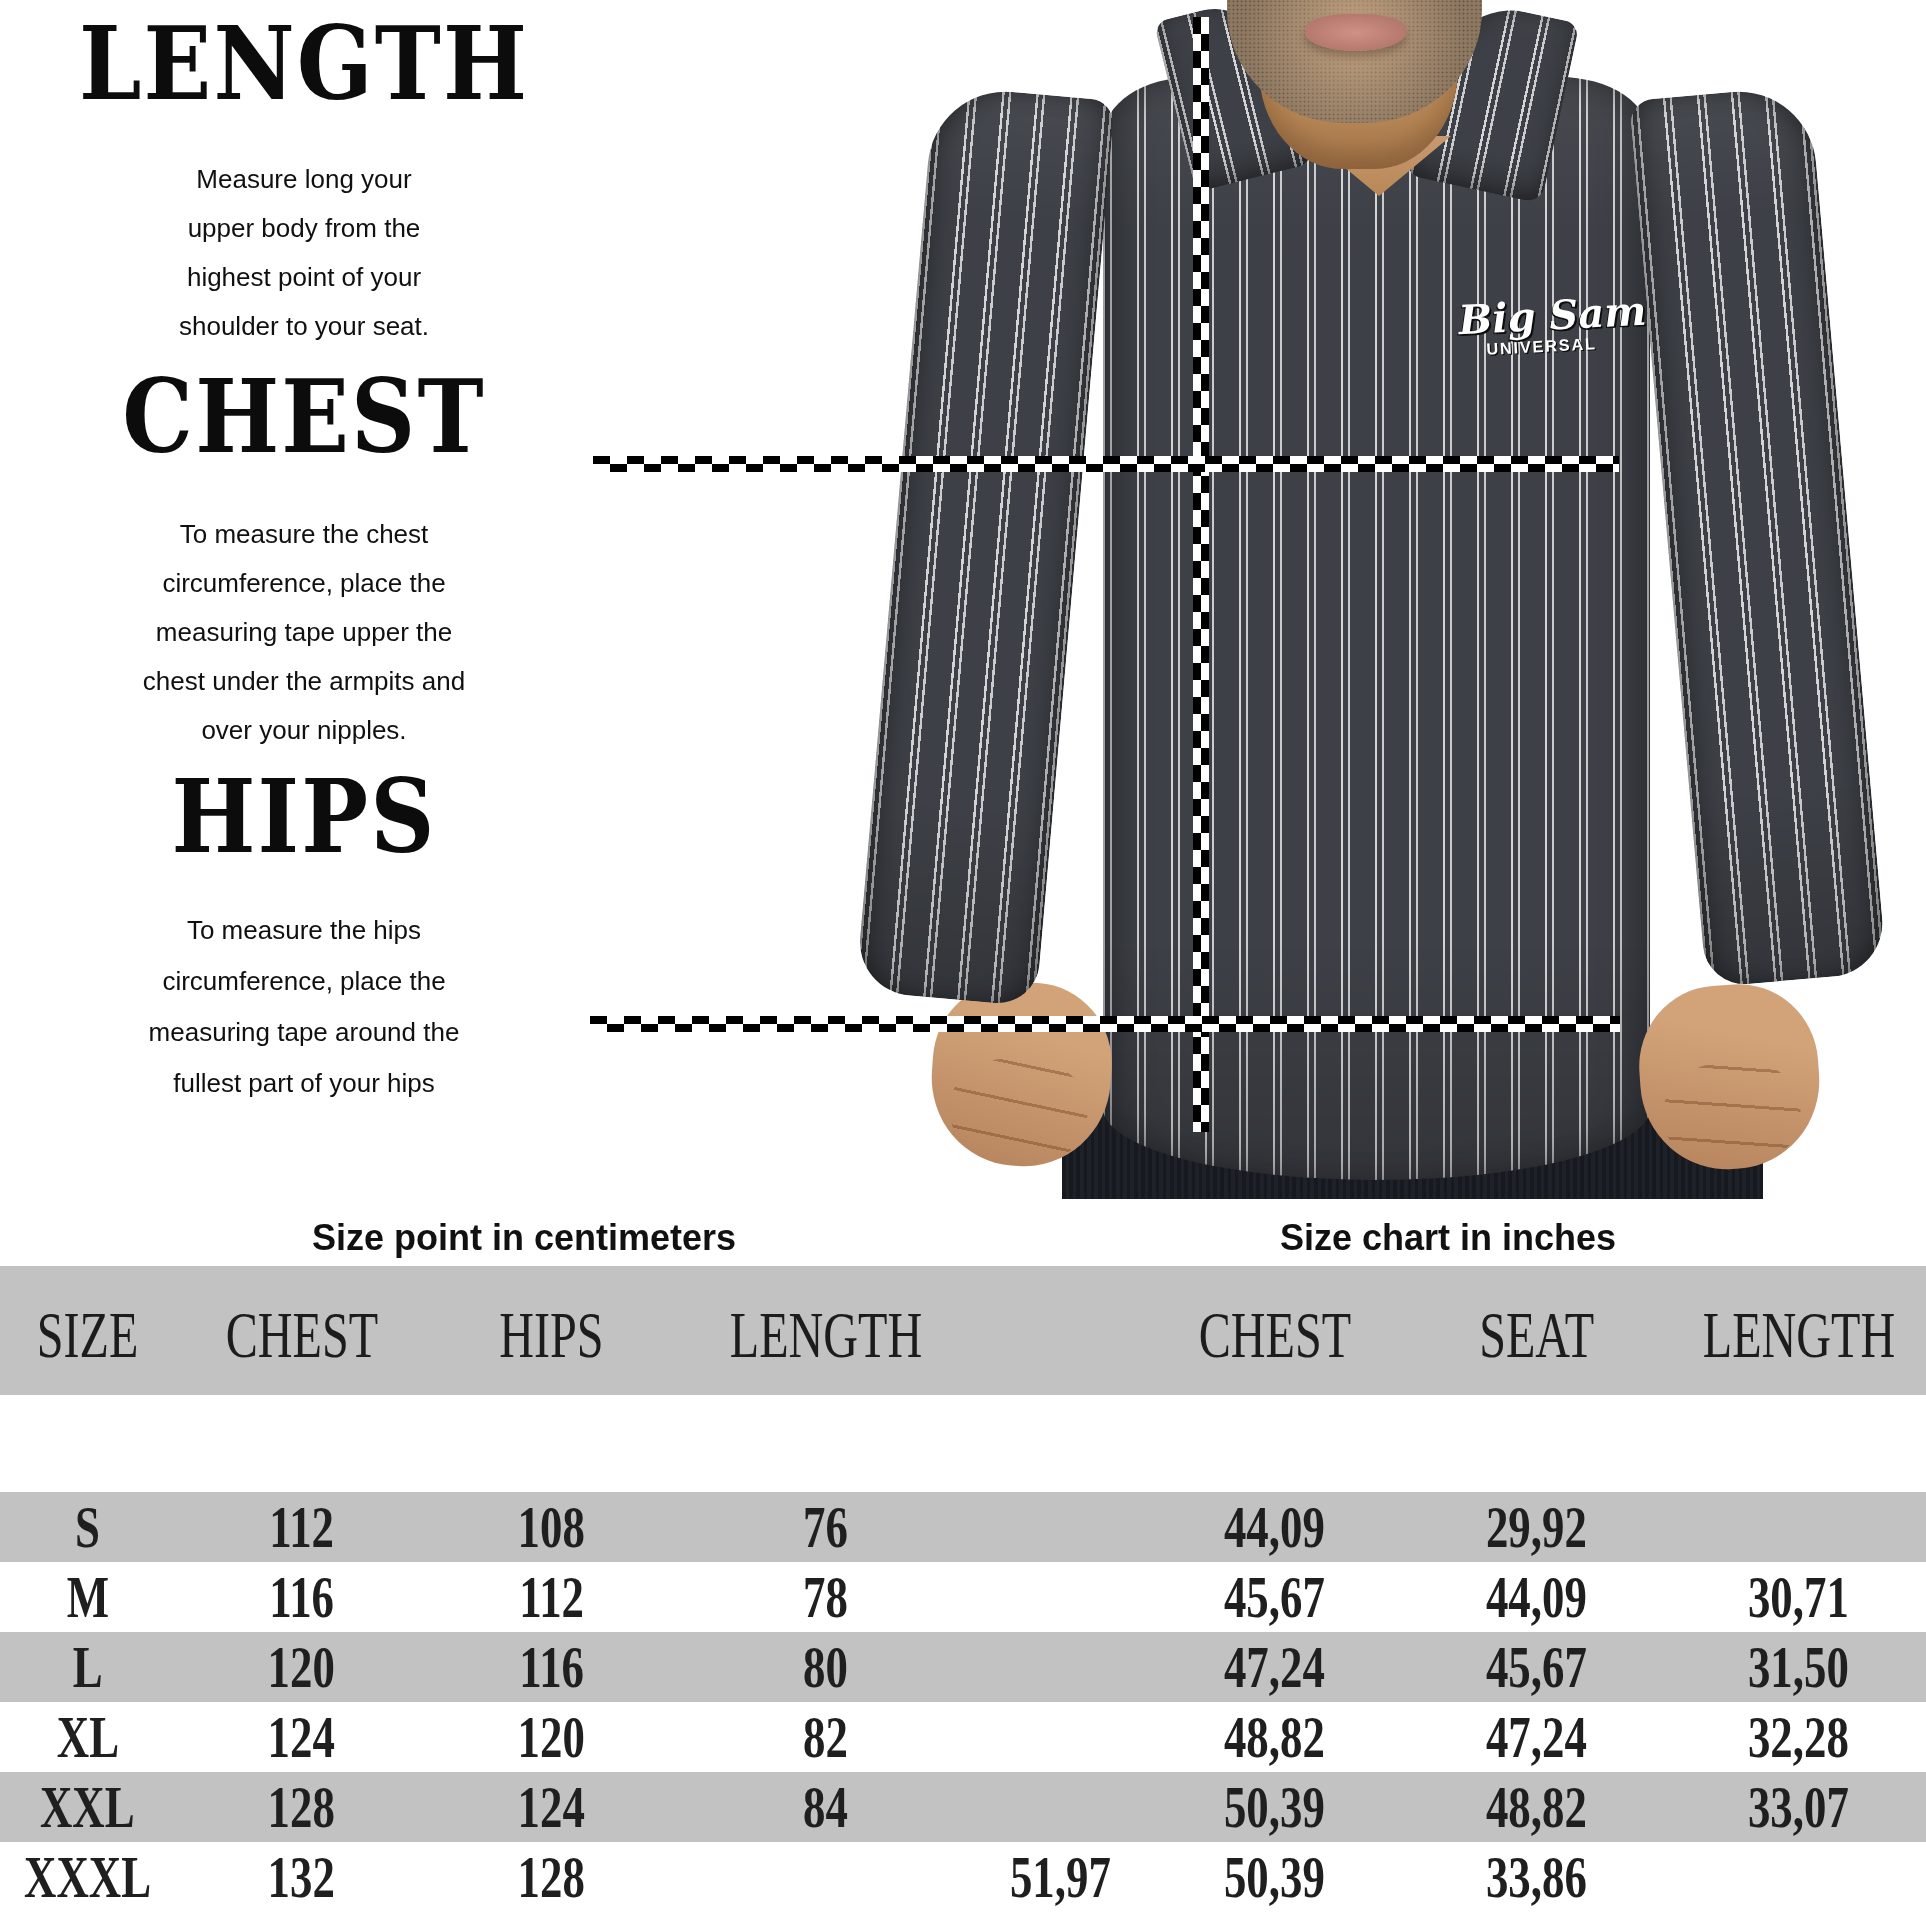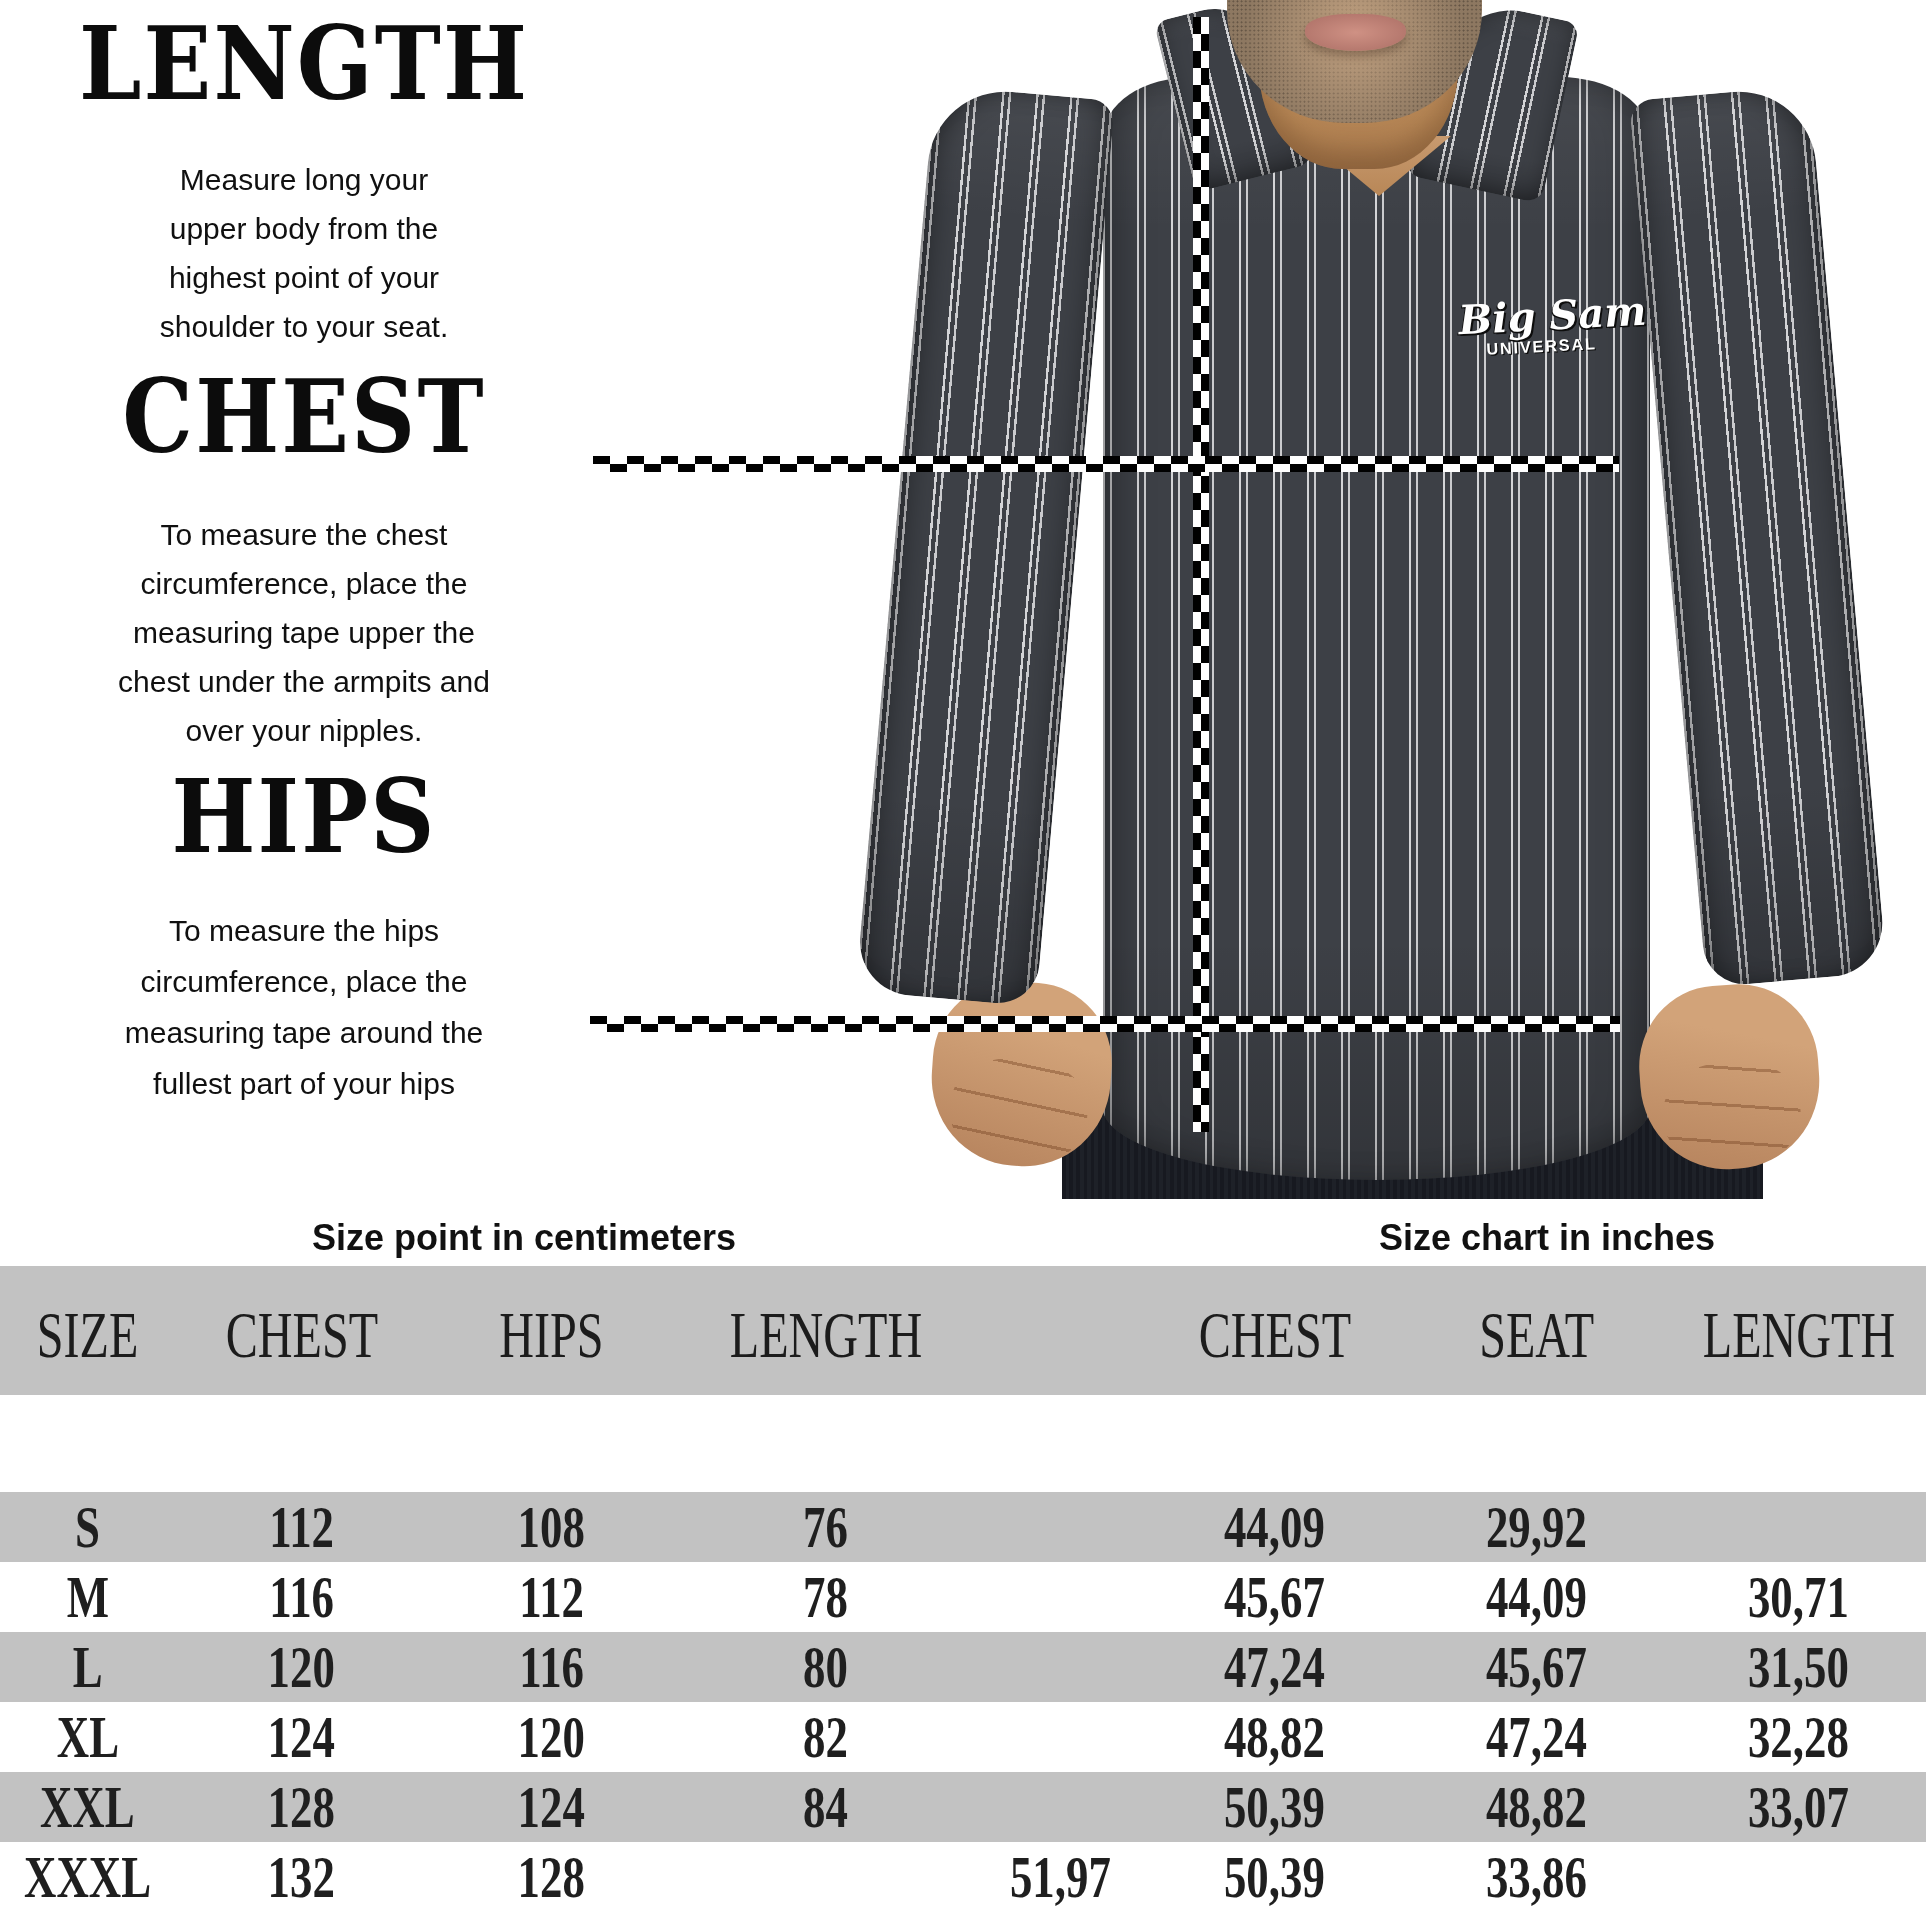--- a/index.html
+++ b/index.html
@@ -11,21 +11,21 @@
   }
   
   .stencil{
     position:absolute;left:18px;width:572px;text-align:center;
     font-family:"DejaVu Serif",serif;font-weight:bold;
     font-size:101px;line-height:1;color:#0c0c0c;
     transform:scaleX(.88);transform-origin:center;letter-spacing:2.4px;
   }
   .desc{
     position:absolute;left:18px;width:572px;text-align:center;
-    font-size:30px;line-height:49px;color:#101010;
+    font-size:26px;line-height:49px;color:#101010;
     white-space:pre-line;
   }
   #length-title{top:13.2px;}
   #length-desc{top:155px;}
   #chest-title{top:366px;}
   #chest-desc{top:510px;}
   #hips-title{top:766px;}
   #hips-desc{top:905px;line-height:51px;}
 
   
@@ -149,21 +149,21 @@
   #tape-chest{left:593px;top:456px;width:1026px;}
   #tape-hips{left:590px;top:1016px;width:1030px;}
 
   
   .table-title{
     position:absolute;top:1217px;width:662px;text-align:center;
     font-size:36px;font-weight:bold;color:#111;
     font-family:"Liberation Sans",sans-serif;
   }
   #cm-title{left:193px;}
-  #in-title{left:1216px;}
+  #in-title{left:1117px;}
   .tgrid{
     display:grid;
     grid-template-columns:175px 253px 247px 301px 169px 259px 265px 259px;
     align-items:center;width:1926px;
   }
   #table-header{
     position:absolute;left:0;top:1266px;height:129px;z-index:2;
     background:#c2c2c2;
   }
   #table-header .hcell{

